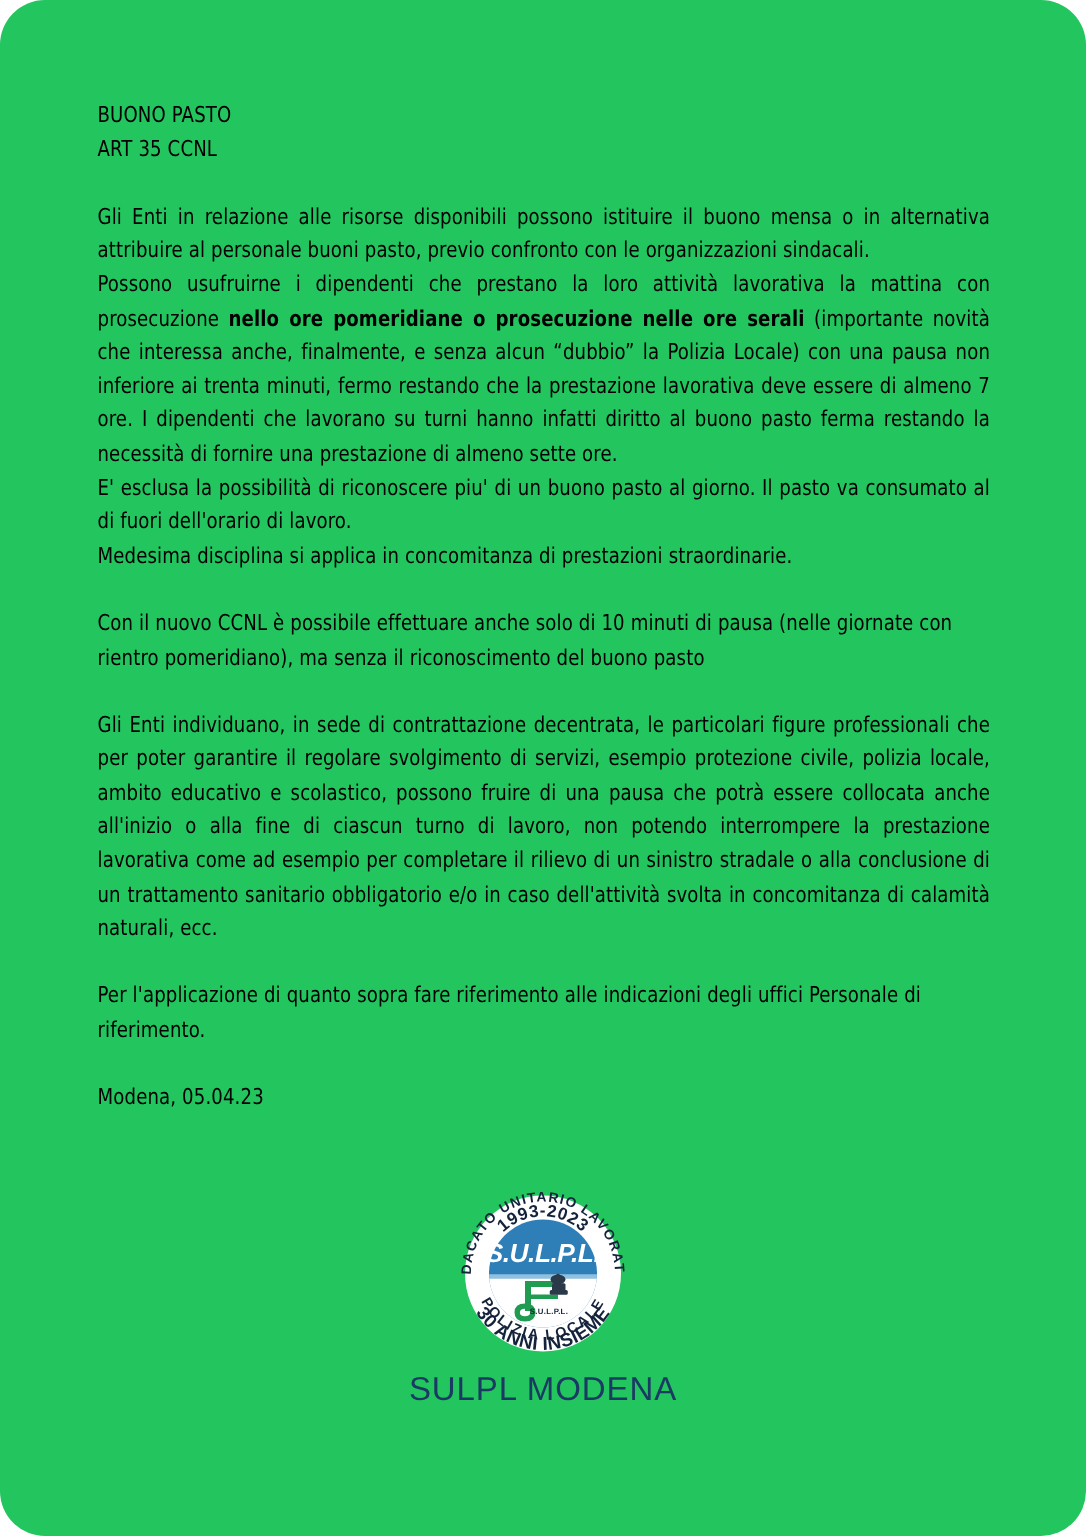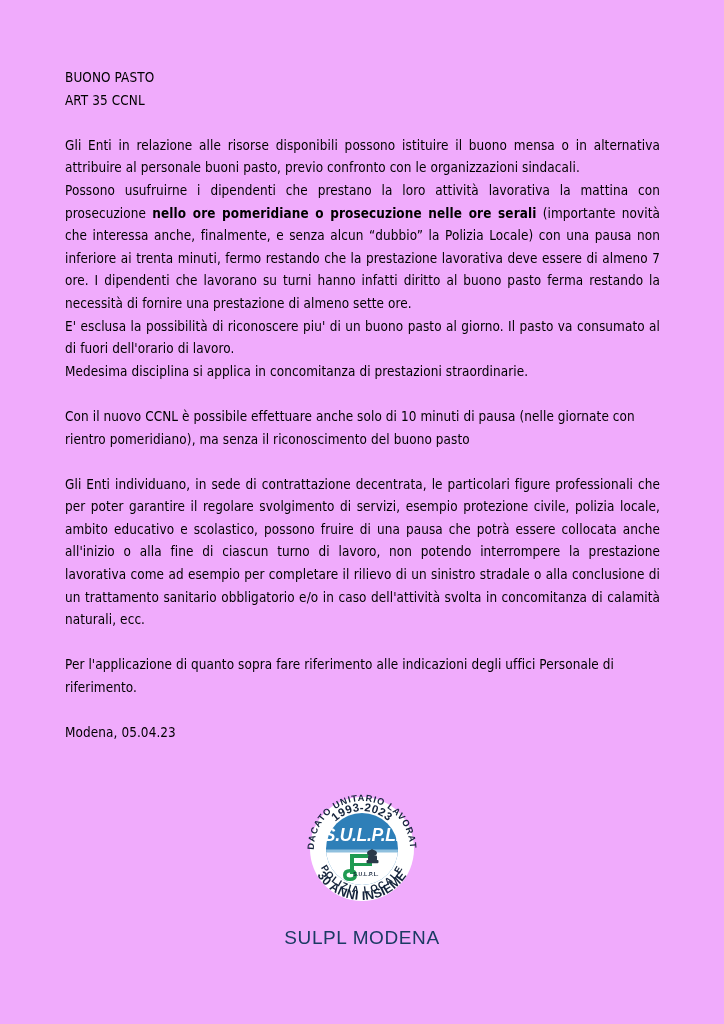--- a/index.html
+++ b/index.html
@@ -12,23 +12,24 @@
     height: 1024px;
     font-family: "DejaVu Sans", "Liberation Sans", sans-serif;
     color: #000000;
     overflow: hidden;
   }
 
   .page {
     position: relative;
     width: 724px;
     height: 1024px;
-    background: #f0abfc;
+    background: #22c55e;
     box-sizing: border-box;
     padding: 66px 64px 0 65px;
+    border-radius: 30px;
   }
 
   
   .doc-text {
     font-family: "DejaVu Sans Condensed", "Liberation Sans Narrow", "DejaVu Sans", sans-serif;
     font-size: 14.6px;
     line-height: 22.6px;
     letter-spacing: 0.1px;
     transform: scaleX(0.92);
     transform-origin: left top;
@@ -74,23 +75,23 @@
     height: 128px;
   }
 
   .logo-mark svg {
     display: block;
     width: 128px;
     height: 128px;
   }
 
   .logo-caption {
-    margin-top: 16px;
+    margin-top: 2px;
     font-family: "Liberation Sans", "DejaVu Sans", sans-serif;
-    font-size: 19px;
+    font-size: 22px;
     font-weight: normal;
     letter-spacing: 0.6px;
     color: #1b3a63;
     white-space: pre;
   }
 </style>
 </head>
 <body>
 
 <div class="page">

